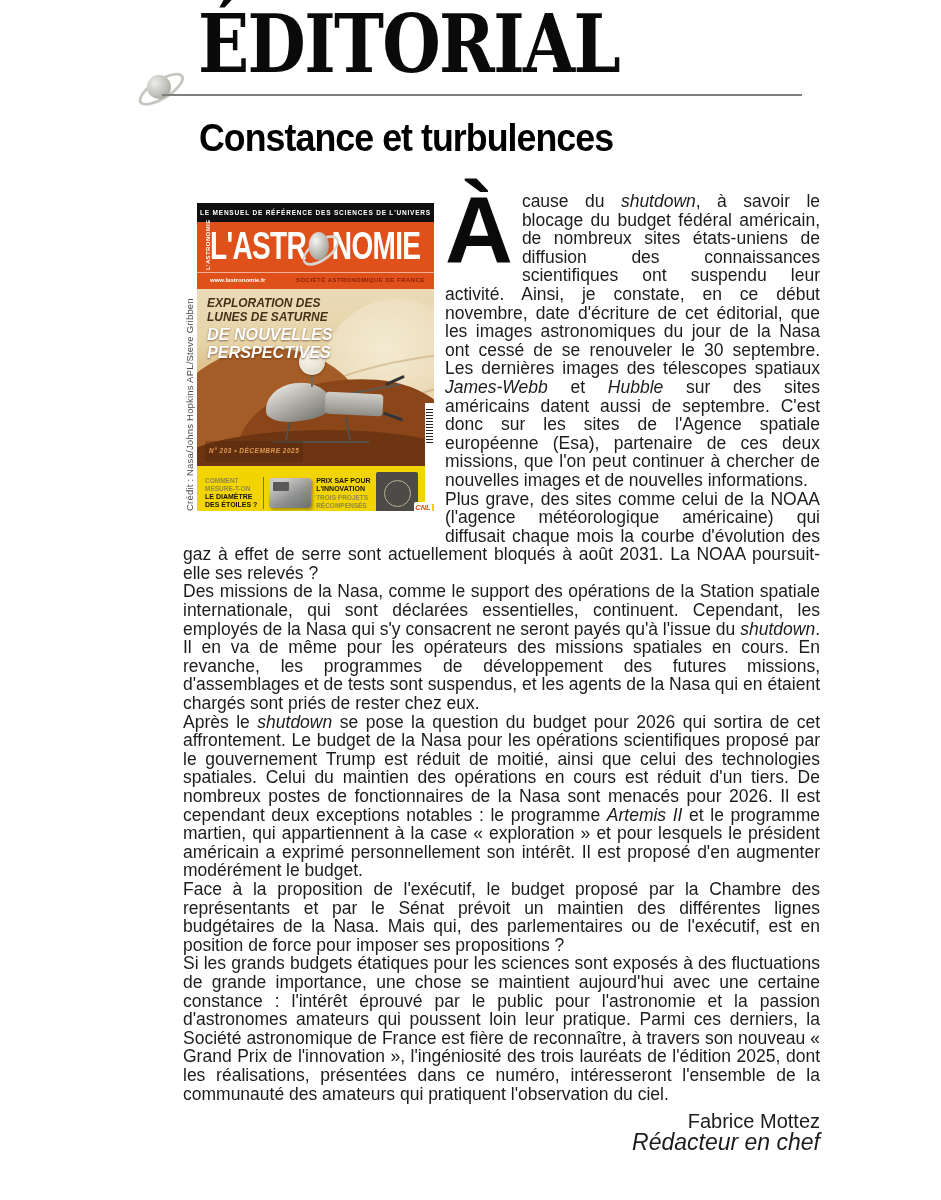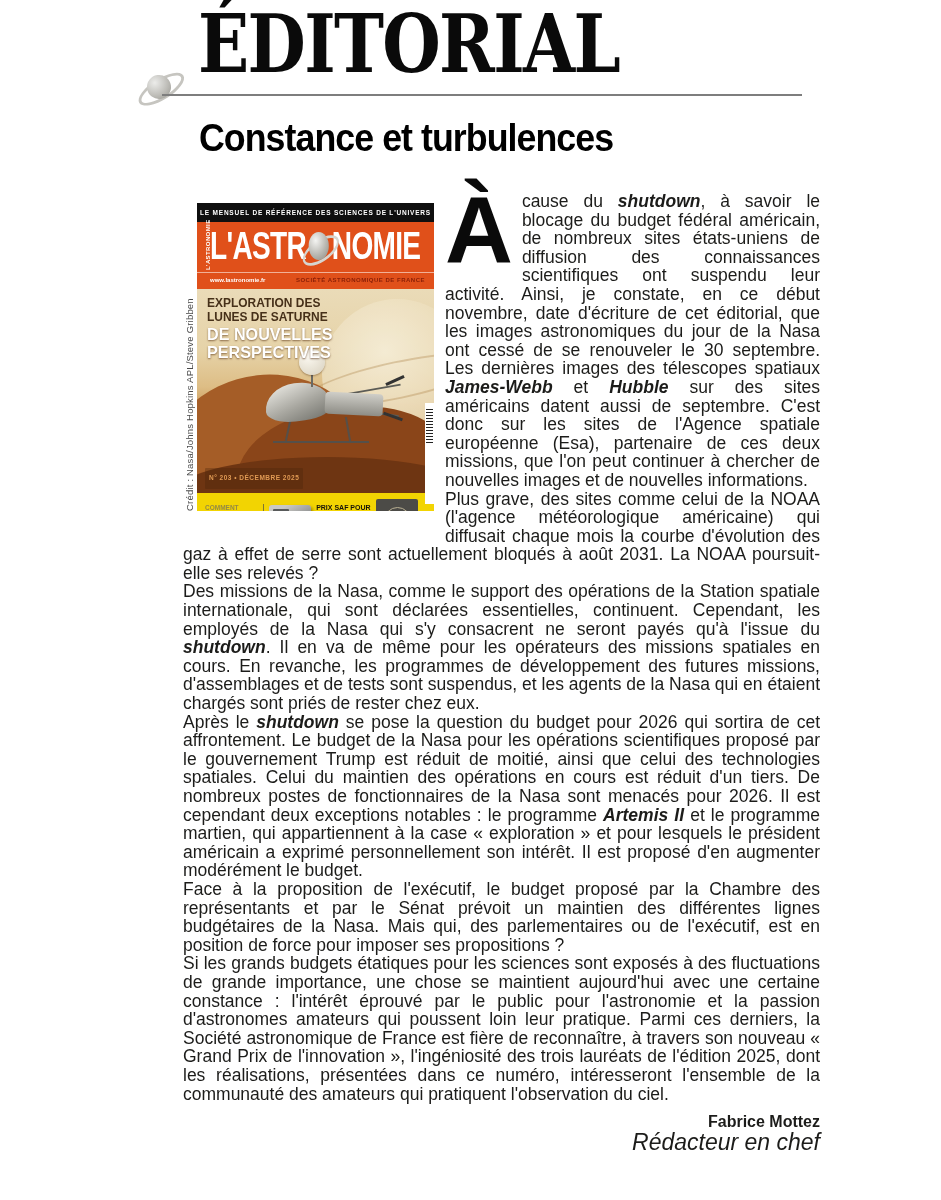--- a/index.html
+++ b/index.html
@@ -16,23 +16,23 @@
   .saturn-icon .ring{position:absolute;left:0;top:13px;width:46px;height:15px;border:3px solid #c6c5c0;
     border-radius:50%;transform:rotate(-24deg);}
   .headline{position:absolute;left:199px;top:118px;margin:0;font-weight:bold;font-size:38px;line-height:40px;
     letter-spacing:-1px;color:#000;transform:scaleX(.94);transform-origin:left top;white-space:nowrap;}
 
   
   .article{position:absolute;left:183px;top:192px;width:637px;color:#1c1c1a;
     font-size:17.5px;line-height:18.6px;text-align:justify;}
   .article-body p{margin:0;}
   .dropcap{float:left;font-weight:bold;font-size:94px;line-height:74px;margin:2px 9px 0 0;color:#0a0a0a;}
-  em{font-style:italic;font-weight:bold;}
+  em{font-style:italic;}
   .signature{text-align:right;margin-top:8px;}
-  .sig-name{font-weight:bold;font-size:16px;line-height:21px;}
+  .sig-name{font-weight:normal;font-size:20px;line-height:21px;}
   .sig-role{font-style:italic;font-size:23px;line-height:20px;}
 
   
   .cover-wrap{float:left;width:251px;margin:11px 11px 22px 0;display:flex;}
   .credit{flex:0 0 14px;align-self:stretch;writing-mode:vertical-rl;transform:rotate(180deg);
     font-size:9.5px;line-height:13px;color:#4a4a4a;letter-spacing:.2px;text-align:left;}
   .cover{width:237px;height:308px;position:relative;text-align:left;overflow:hidden;background:#e0501a;}
 
   .cover-topbar{height:19px;background:#0f0f0f;color:#fff;font-size:6.5px;font-weight:bold;
     letter-spacing:.8px;line-height:20px;text-align:center;white-space:nowrap;}
@@ -45,22 +45,22 @@
   .saturn-o{width:38px;height:44px;position:relative;display:inline-block;margin:0 -1px;}
   .so-sphere{position:absolute;left:5px;top:8px;width:28px;height:28px;border-radius:50%;
     background:radial-gradient(circle at 35% 30%,#f4f4f2,#b8b7b1 55%,#8a897f);}
   .so-ring{position:absolute;left:-5px;top:15px;width:48px;height:17px;border:3px solid #d6d5cf;
     border-radius:50%;transform:rotate(-24deg);}
   .cover-subrow{height:14px;background:#e0501a;border-top:1px solid rgba(255,255,255,.55);
     display:flex;justify-content:space-between;align-items:center;padding:0 9px 2px 13px;}
   .website{color:#fff;font-size:6px;font-weight:bold;}
   .society{color:#8a2008;font-size:6px;font-weight:bold;letter-spacing:.5px;}
 
-  .cover-image{height:204px;position:relative;overflow:hidden;
-    background:linear-gradient(180deg,#eadbb8 0%,#e6d3a8 30%,#ddbd85 48%,#c98f4e 62%,#b06127 78%,#8f4a1c 100%);}
+  .cover-image{height:177px;position:relative;overflow:hidden;
+    background:linear-gradient(180deg,#eadbb8 0%,#e6d3a8 30%,#ddbd85 48%,#c98f4e 62%,#b06127 78%,#8f4a1c 100%);font-style:italic;}
   .big-saturn{position:absolute;right:-38px;top:10px;width:150px;height:150px;border-radius:50%;
     background:radial-gradient(circle at 42% 35%,#f6eed8,#e9d8b2 70%,#d9c08c);opacity:.9;}
   .ring2{position:absolute;left:-20px;top:62px;width:188px;height:34px;border:2px solid rgba(190,155,105,.5);
     border-radius:50%;transform:rotate(-12deg);}
   .dune1{position:absolute;left:-40px;bottom:26px;width:210px;height:92px;background:#a55d27;
     border-radius:50% 50% 0 0/100% 100% 0 0;transform:rotate(-6deg);}
   .dune2{position:absolute;right:-30px;bottom:6px;width:225px;height:82px;background:#8a4519;
     border-radius:60% 40% 0 0/100% 80% 0 0;transform:rotate(4deg);}
   .dune3{position:absolute;left:-20px;bottom:-34px;width:300px;height:70px;background:#6e3512;border-radius:50%;}
   .drone{position:absolute;left:46px;top:60px;width:160px;height:104px;}

